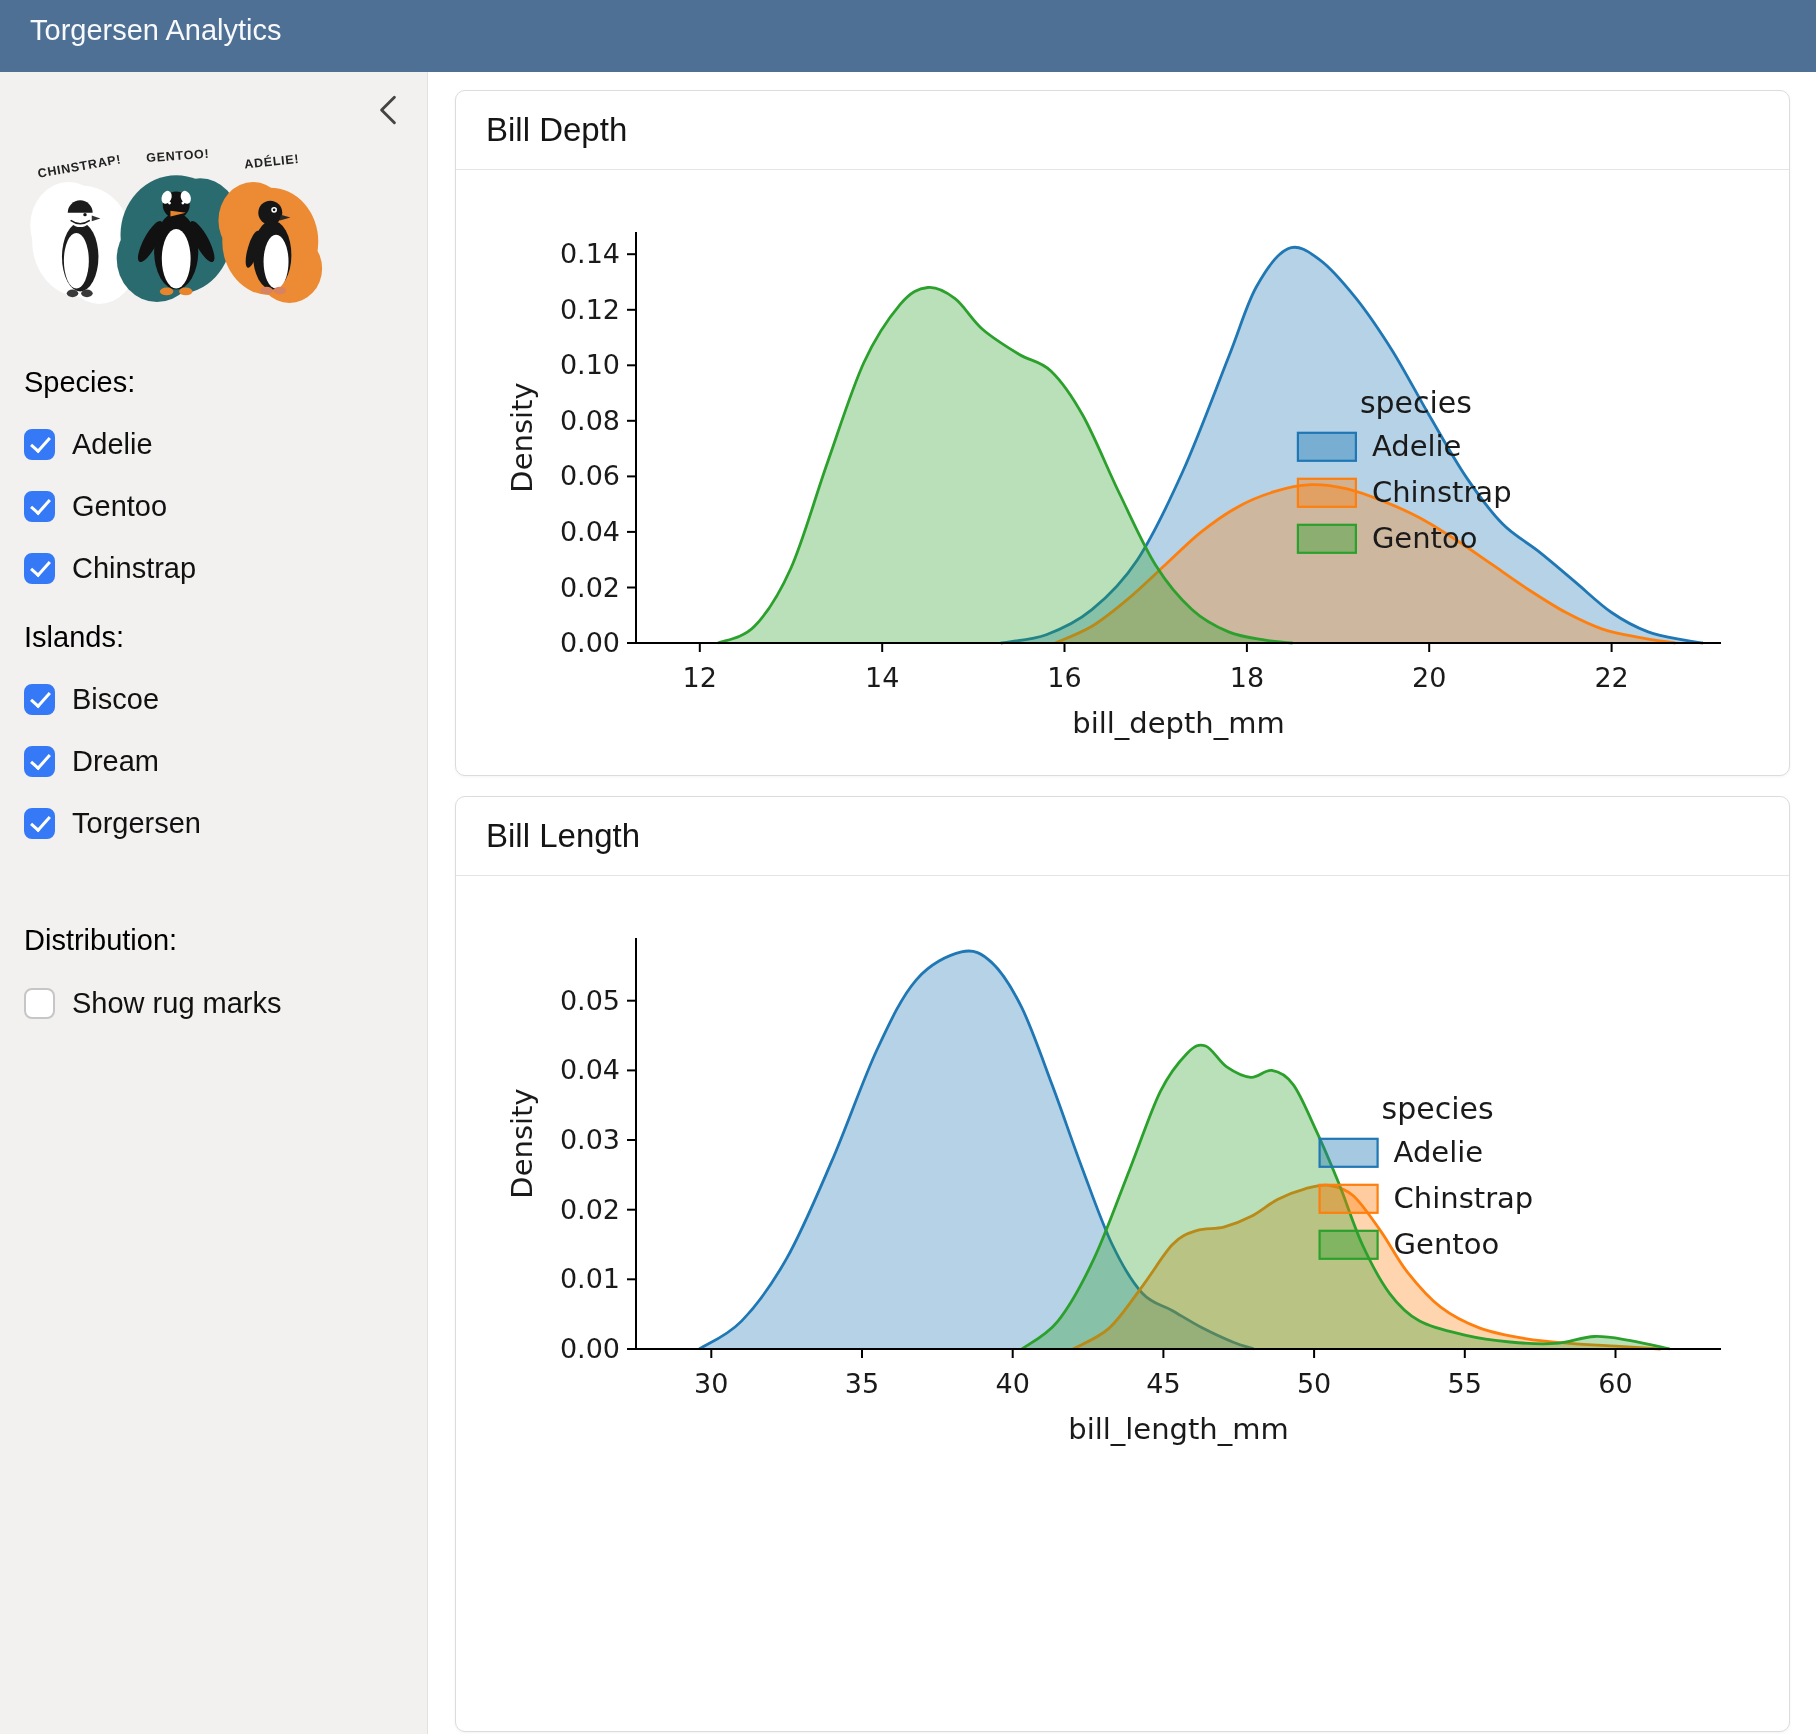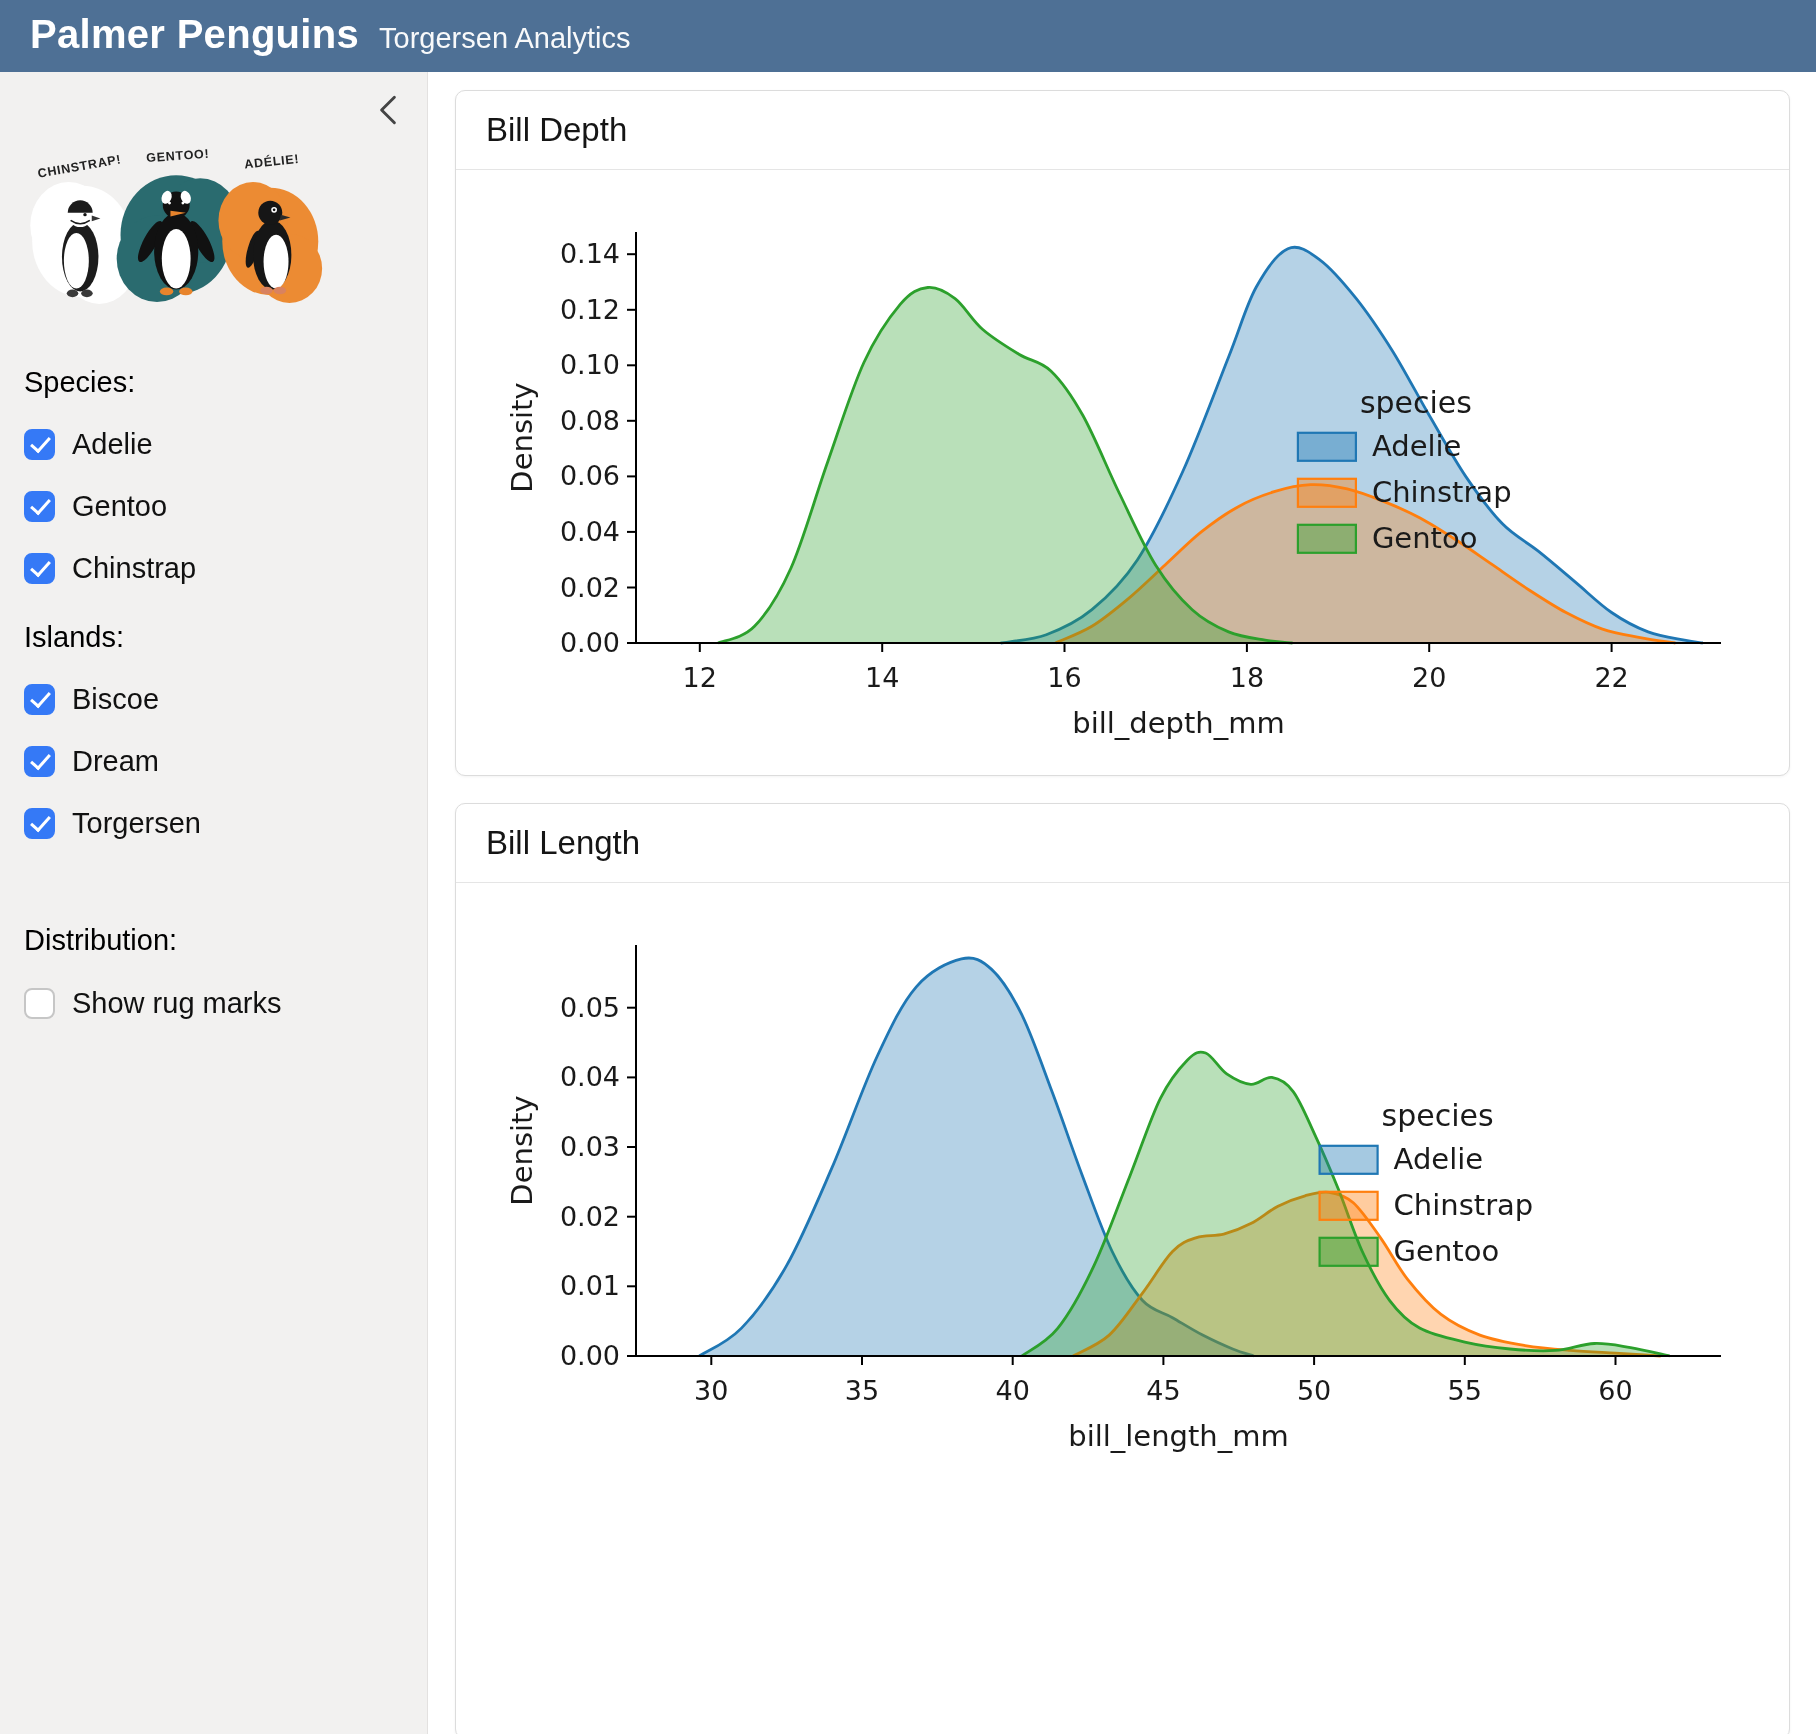--- a/index.html
+++ b/index.html
@@ -16,34 +16,33 @@
   .artwork-label{font-size:13px;font-weight:700;letter-spacing:.8px;fill:#222}
   .group-label{font-size:29px;color:#000000;margin-top:36px}
   .cb-row{display:flex;align-items:center;gap:17px;margin:29px 0;font-size:29px;color:#111;cursor:pointer}
   .cb{width:31px;height:31px;border-radius:8px;background:#fff;border:2px solid #c6c6c6;display:inline-block;position:relative;flex:none}
   .cb.checked{background:var(--accent,#3579f6);border-color:var(--accent,#3579f6)}
   .cb.checked::after{content:'';position:absolute;left:9px;top:2px;width:8px;height:16px;border:solid #fff;border-width:0 3.5px 3.5px 0;transform:rotate(42deg)}
   .select-box{margin-top:22px;width:372px;height:58px;background:#fff;border:1px solid #d2d0cf;border-radius:9px;display:flex;align-items:center;justify-content:space-between;padding:0 22px;font-size:30px;cursor:pointer;box-shadow:0 1px 2px rgba(0,0,0,.03)}
   .rug-row{margin-top:30px}
   .learn{margin-top:76px;font-size:29px;line-height:1.4;width:352px;color:#111}
   .learn a{color:#3c78e7;text-decoration:underline}
-  .main{flex:1;background:#fff;padding:18px 26px 0 27px;display:flex;flex-direction:column;gap:27px;overflow:hidden}
+  .main{flex:1;background:#fff;padding:18px 26px 0 27px;display:flex;flex-direction:column;gap:20px;overflow:hidden}
   .card{background:#fff;border:1px solid #dcdcdc;border-radius:10px;box-shadow:0 1px 3px rgba(0,0,0,.05)}
   .card-header{font-size:33px;color:#151515;padding:20px 30px;border-bottom:1px solid #e5e5e5}
   .card-body{padding:20px 5px 20px 30px}
   .chart{display:block}
   .chart text{font-family:"DejaVu Sans",sans-serif}
 </style>
 </head>
 <body>
 
 <div class="app">
 
   <header class="header">
-    <span class="app-title">Palmer Penguins</span>
     <span class="app-subtitle">Torgersen Analytics</span>
   </header>
 
   <div class="layout">
     <aside class="sidebar">
 
       <button class="collapse-btn">
         <span>
           <svg width="22" height="32" viewBox="0 0 12 20">
               <polyline points="10,2 2,10 10,18" fill="none" stroke="#444" stroke-width="1.8" stroke-linecap="round" stroke-linejoin="round"></polyline>

